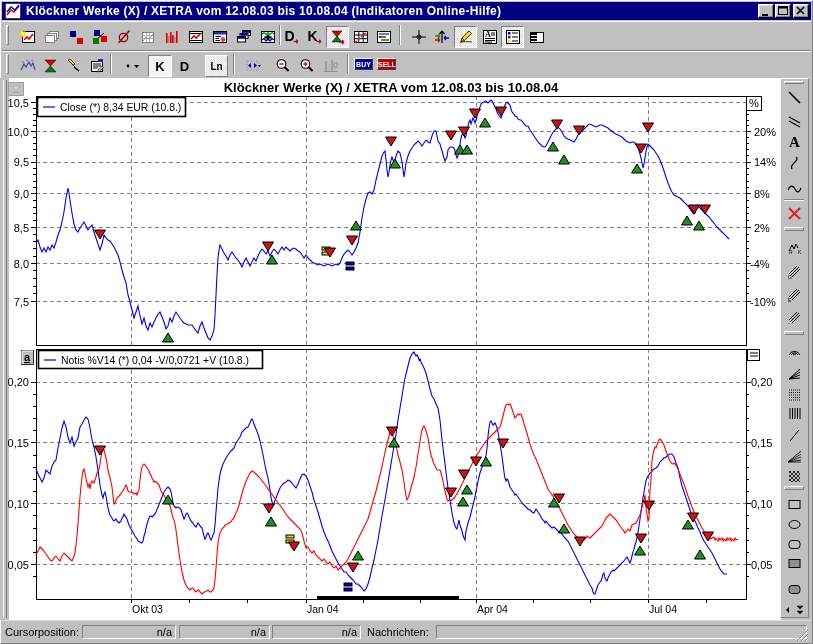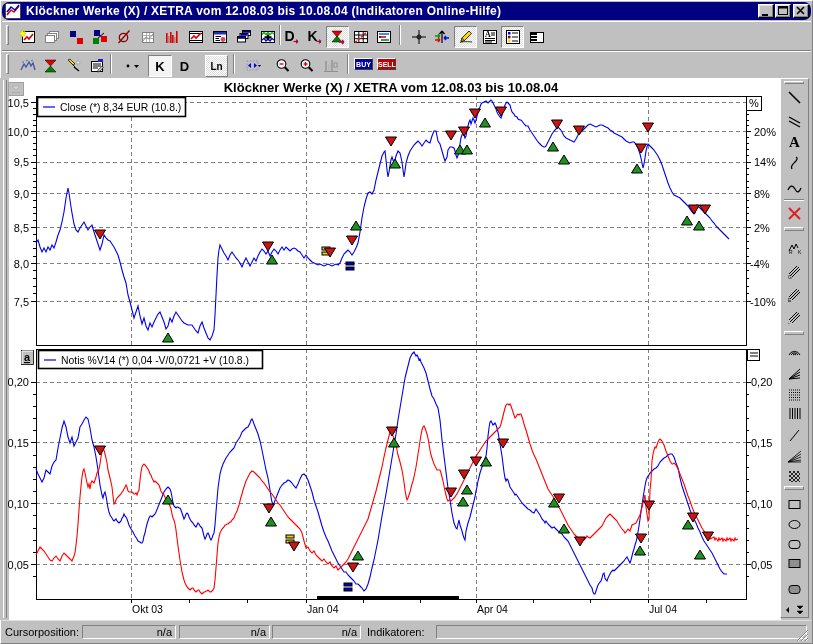--- a/index.html
+++ b/index.html
@@ -1,18 +1,18 @@
 <!DOCTYPE html>
 <html><head><meta charset="utf-8"><style>
 * { margin:0; padding:0; box-sizing:border-box; }
 html,body { width:813px; height:644px; overflow:hidden; }
 body { background:#c0c0c0; font-family:"Liberation Sans", sans-serif; position:relative; }
 #frame1 { position:absolute; inset:0; border:1px solid; border-color:#dfdfdf #000 #000 #dfdfdf; }
 #frame2 { position:absolute; inset:0; border:1px solid; border-color:#fff #808080 #808080 #fff; }
-#titlebar { position:absolute; left:2px; top:2px; right:2px; height:18px; background:#000080;border-radius:7px; }
+#titlebar { position:absolute; left:2px; top:2px; right:2px; height:18px; background:#000080; }
 #titletext { position:absolute; left:24px; top:2px; color:#fff; font-size:12px; font-weight:bold; white-space:nowrap; letter-spacing:0.25px; }
 .wbtn { position:absolute; top:2px; width:16px; height:14px; background:#c0c0c0; border:1px solid; border-color:#fff #000 #000 #fff; box-shadow: inset -1px -1px 0 #808080, inset 1px 1px 0 #dfdfdf; font-size:9px; text-align:center; }
 #tb1 { position:absolute; left:2px; top:21px; width:809px; height:29px; border-top:1px solid #fff; }
 #tb2 { position:absolute; left:2px; top:50px; width:809px; height:28px; border-top:1px solid #808080; box-shadow: inset 0 1px 0 #fff; }
 .tbtn { position:absolute; top:4px; height:22px; display:flex; align-items:center; justify-content:center; }
 .tbtn.pressed { background:#e8e8e8; border:1px solid; border-color:#808080 #fff #fff #808080;
   background-image: conic-gradient(#fff 25%, #dcdcdc 0 50%, #fff 0 75%, #dcdcdc 0); background-size:2px 2px; }
 .vsep { position:absolute; width:2px; border-left:1px solid #808080; border-right:1px solid #fff; }
 .grip { position:absolute; width:3px; border:1px solid; border-color:#fff #808080 #808080 #fff; }
 #rtools { position:absolute; left:780px; top:78px; width:29px; height:540px; background:#c0c0c0; border:1px solid; border-color:#fff #808080 #808080 #fff; }
@@ -670,18 +670,18 @@
 <div style="position:absolute;left:2px;top:524px;width:24px;height:14px"><svg width="24" height="14">
         <path d="M6,4 l-3,3 3,3 z" fill="#000"></path>
         <path d="M14,3 l3,3 3,-3 z M14,8 l3,3 3,-3 z" fill="#000" stroke="#000" stroke-width="0.5"></path>
       </svg></div>
 </div>
 <div id="status">
 <div class="slabel" style="left:3px">Cursorposition:</div>
 <div class="sfield" style="left:80px;width:94px">n/a</div>
 <div class="sfield" style="left:177px;width:91px">n/a</div>
 <div class="sfield" style="left:270px;width:89px">n/a</div>
-<div class="slabel" style="left:365px">Indikatoren:</div>
+<div class="slabel" style="left:365px">Nachrichten:</div>
 <div class="sfield" style="left:434px;width:371px">&nbsp;</div>
 <svg style="position:absolute;right:2px;top:8px" width="13" height="13">
       <path d="M12,1 L1,12 M12,5 L5,12 M12,9 L9,12" stroke="#808080"></path>
       <path d="M12,2 L2,12 M12,6 L6,12 M12,10 L10,12" stroke="#fff"></path>
     </svg>
 </div>
 </body></html>

